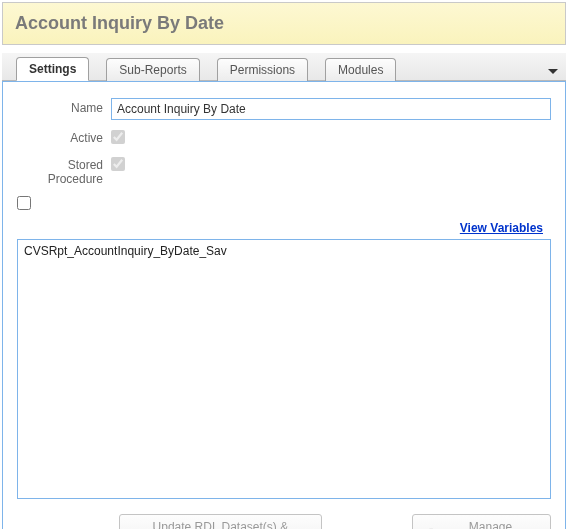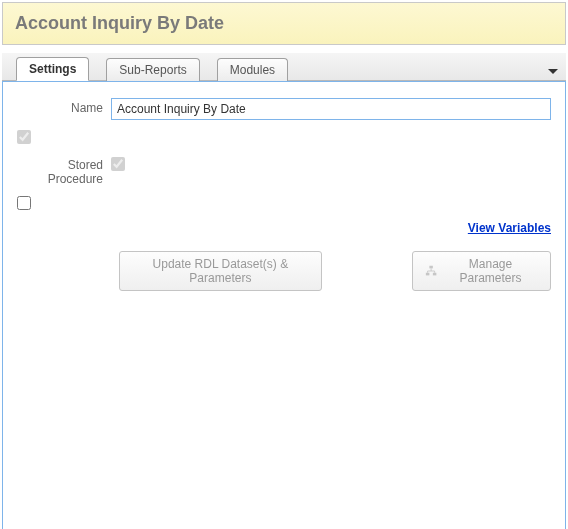--- a/index.html
+++ b/index.html
@@ -96,21 +96,21 @@
       font-family: inherit;
     }
     .checkbox-input {
       width: 14px; height: 14px;
       border: 1px solid #bbb;
       background: #f4f4f4;
       margin-top: 2px;
     }
     .view-vars-row {
       text-align: right;
-      margin: 2px 0 4px 0;
+      margin: 2px 8px 4px 0;
     }
     .view-vars-link {
       color: #0033cc;
       font-weight: bold;
       text-decoration: underline;
       cursor: pointer;
       font-size: 12px;
     }
     .query-textarea {
       width: 100%;
@@ -146,34 +146,36 @@
 </head>
 <body>
 
 <div class="header-bar">
   <div class="header-title">Account Inquiry By Date</div>
 </div>
 
 <div class="tabs-row">
   <div class="tab active">Settings</div>
   <div class="tab">Sub-Reports</div>
+  <div class="tab">Permissions</div>
   <div class="tab">Modules</div>
   <div class="dropdown-arrow"></div>
 </div>
 
 <div class="tab-content">
 
   <div class="form-row">
     <div class="form-label">Name</div>
     <div class="form-field">
       <input type="text" class="text-input" value="Account Inquiry By Date" style="">
     </div>
   </div>
 
   <div class="form-row">
+    <div class="form-label">Active</div>
     <div class="form-field">
       <input type="checkbox" class="checkbox-input" checked="" disabled="" style="">
     </div>
   </div>
 
   <div class="form-row">
     <div class="form-label">Stored Procedure</div>
     <div class="form-field">
       <input type="checkbox" class="checkbox-input" checked="" disabled="" style="">
     </div>
@@ -183,20 +185,23 @@
     <div class="form-field">
       <input type="checkbox" class="checkbox-input" style="">
     </div>
   </div>
 
   <div class="view-vars-row">
     <span class="view-vars-link">View Variables</span>
   </div>
 
   <div class="form-row">
+    <div class="form-field">
+      <textarea class="query-textarea" style="">CVSRpt_AccountInquiry_ByDate_Sav</textarea>
+    </div>
   </div>
 
   <div class="button-row">
     <button class="btn">
       <span>Update RDL Dataset(s) &amp; Parameters</span>
     </button>
     <button class="btn">
       <svg width="14" height="14" viewBox="0 0 14 14">
         <rect x="5" y="1" width="4" height="3" fill="#999"></rect>
         <rect x="1" y="9" width="4" height="3" fill="#999"></rect>

